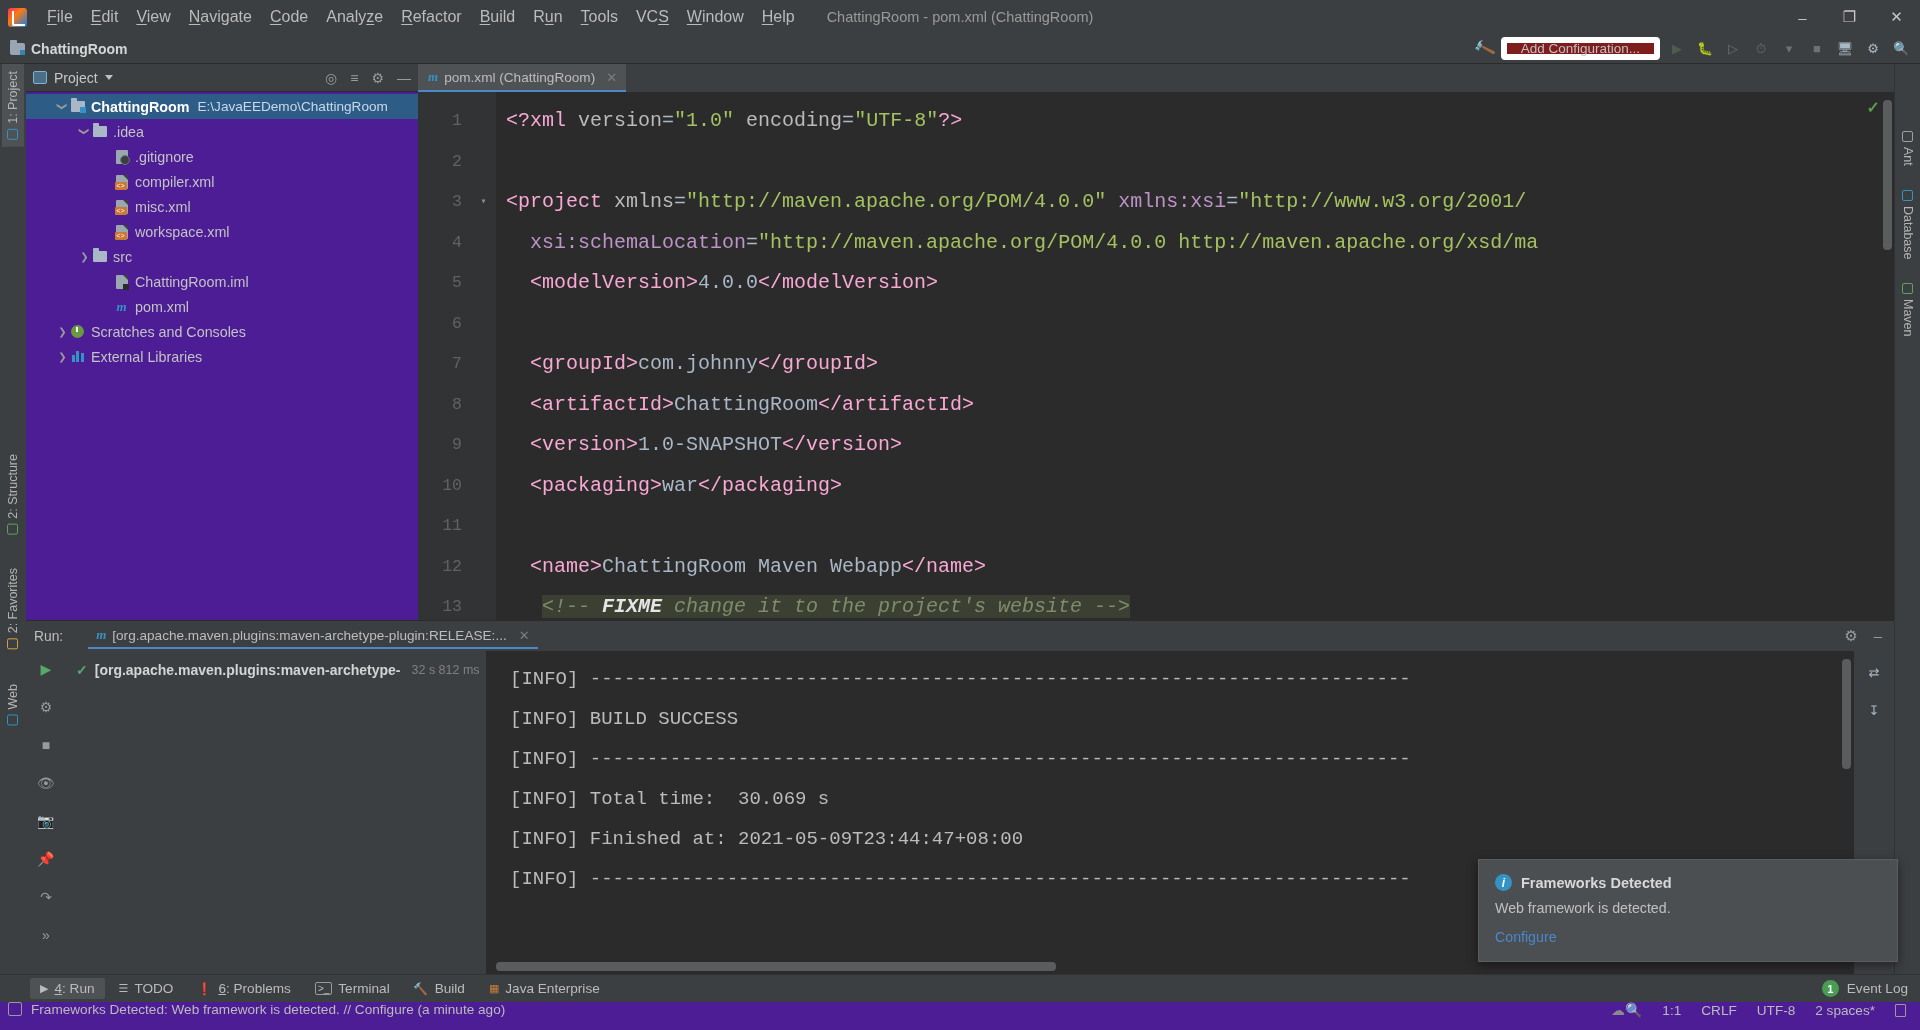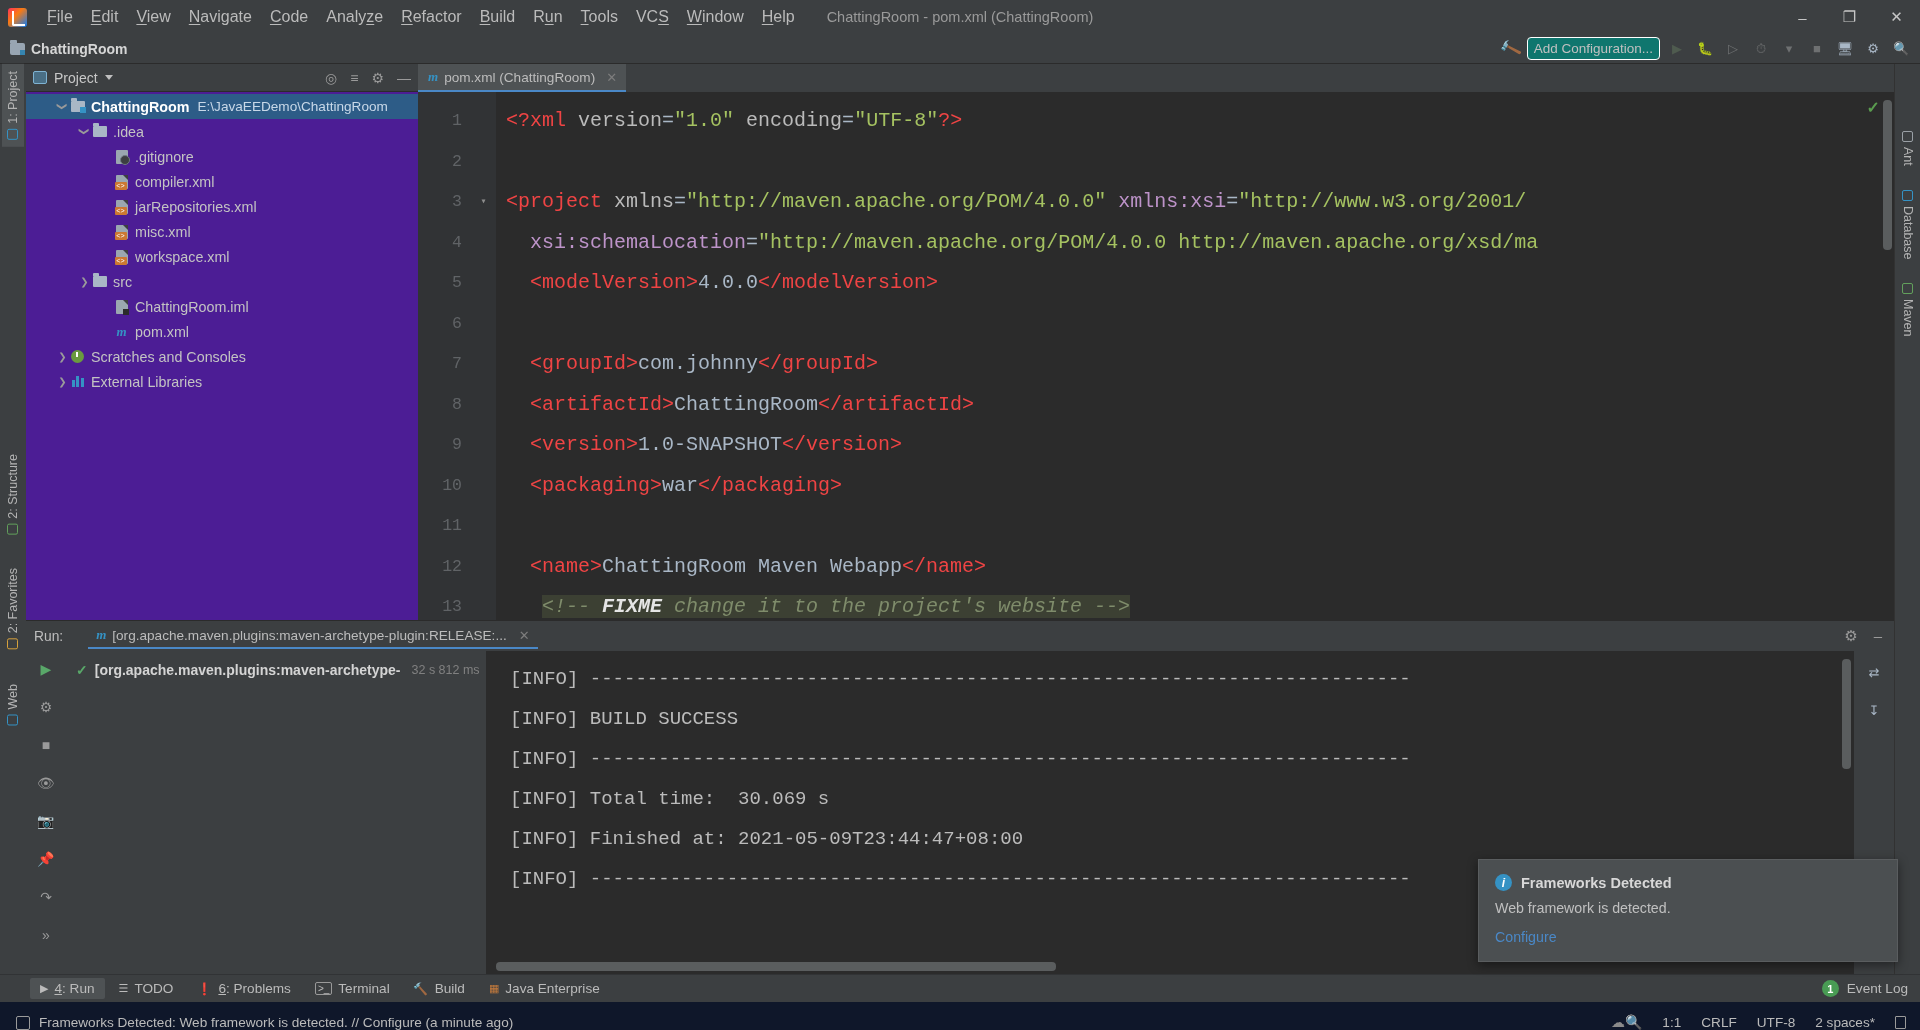--- a/index.html
+++ b/index.html
@@ -47,22 +47,22 @@
   }
   .nav-crumb { display:flex; align-items:center; gap:6px; font-size:14px; color:#d6d6d6; font-weight:bold;}
   .folder-ic {
     width:15px; height:12px; background:#a9b7c6; border-radius:1px 2px 2px 2px; position:relative; opacity:.85;
   }
   .folder-ic::before{content:"";position:absolute;left:0;top:-3px;width:7px;height:3px;background:#a9b7c6;border-radius:1px 1px 0 0;}
   .folder-ic::after{content:"";position:absolute;right:0px;bottom:0px;width:5px;height:5px;background:#3592c4;}
   .nav-right { margin-left:auto; display:flex; align-items:center; gap:6px; padding-right:8px; }
   .hammer { color:#499c54; font-size:16px; transform:rotate(-20deg); }
   .add-config {
-    border:1px solid #ffffff; background:#0f766e; border-radius:4px;
-    font-size:13.5px; color:#c0c0c0; padding:3px 6px; height:23px;
+    border:6px solid #ffffff; background:#7f1d1d; border-radius:4px;
+    font-size:13.5px; color:#c0c0c0; padding:3px 14px; height:23px;
     display:flex; align-items:center;
   }
   .tb-ic { width:22px; height:22px; display:flex; align-items:center; justify-content:center; font-size:13px; color:#6e7071; }
   .tb-ic.run { color:#4f5b4f; }
   .tb-ic.act { color:#a9b7c6; }
 
   
   .body { flex:1; display:flex; min-height:0; }
 
   .lstripe, .rstripe {
@@ -136,21 +136,21 @@
   .gln { height:40.5px; line-height:40.5px; padding-right:34px; position:relative; }
   .fold {
     position:absolute; right:6px; top:13px; width:13px; height:13px;
     color:#8d8d8d; font-size:10px; line-height:13px; text-align:center;
   }
   .code {
     flex:1; padding-top:9px; font-family:"Liberation Mono", monospace;
     font-size:20px; line-height:40.5px; white-space:pre; overflow:hidden;
     color:#a9b7c6; padding-left:10px; background:#2b2b2b;
   }
-  .tag { color:#ef4444; }
+  .tag { color:#f9a8d4; }
   .attr { color:#bababa; }
   .val { color:#a5c261; }
   .txt { color:#a9b7c6;text-align:center; }
   .ns { color:#bd93c9; }
   .punc { color:#a9b7c6; }
   .cmt { color:#7f8c6b; font-style:italic; }
   .cmt b { color:#e5e5e5; font-weight:bold;font-family:Liberation Mono, monospace; }
   .cmt-hl { background:#3c4033; }
   .ed-scroll {
     position:absolute; right:2px; top:8px; width:9px; height:150px;
@@ -206,22 +206,22 @@
     height:28px; flex:0 0 28px; background:#3c3f41; display:flex; align-items:center;
     padding-left:30px; gap:4px; border-top:1px solid #313335;
   }
   .tbtn { display:flex; align-items:center; gap:6px; font-size:13.6px; color:#bbbbbb; padding:3px 10px; border-radius:2px; }
   .tbtn.sel { background:#4e5254; }
   .tbtn u { text-decoration:underline; }
   .tb-right { margin-left:auto; display:flex; align-items:center; gap:8px; padding-right:12px; }
   .badge-ct { width:17px;height:17px;border-radius:50%;background:#499c54;color:#fff;font-size:11px;display:flex;align-items:center;justify-content:center;font-weight:bold;}
 
   .statusbar {
-    height:28px; flex:0 0 28px; background:#0f172a; display:flex; align-items:flex-end;
-    padding-left:16px; gap:9px; font-size:13.6px; color:#bbbbbb;
+    height:28px; flex:0 0 28px; background:#4c1d95; display:flex; align-items:flex-start;
+    padding-left:8px; gap:9px; font-size:13.6px; color:#bbbbbb;
   }
   .sb-ico { width:14px;height:14px;border:1.4px solid #9a9a9a;border-radius:2px; }
   .sb-right { margin-left:auto; display:flex; align-items:center; gap:20px; padding-right:14px; color:#bbbbbb; }
   .db-ic { display:flex; gap:3px; align-items:center; color:#8a8a8a; font-size:14px;}
   .lockic { width:11px;height:13px;border:1.5px solid #9a9a9a;border-radius:1px;position:relative;}
 </style>
 </head>
 <body>
 
 <div class="app">
@@ -332,26 +332,20 @@
               <span class="tlabel">.gitignore</span>
             </div>
 
             <div class="trow" style="padding-left:87px;">
               <span class="ticon">
                   <span class="ico-xml"></span>
                 </span>
               <span class="tlabel">compiler.xml</span>
             </div>
 
-            <div class="trow" style="padding-left:87px;">
-              <span class="ticon">
-                  <span class="ico-xml"></span>
-                </span>
-              <span class="tlabel">jarRepositories.xml</span>
-            </div>
 
             <div class="trow" style="padding-left:87px;">
               <span class="ticon">
                   <span class="ico-xml"></span>
                 </span>
               <span class="tlabel">misc.xml</span>
             </div>
 
             <div class="trow" style="padding-left:87px;">
               <span class="ticon">

